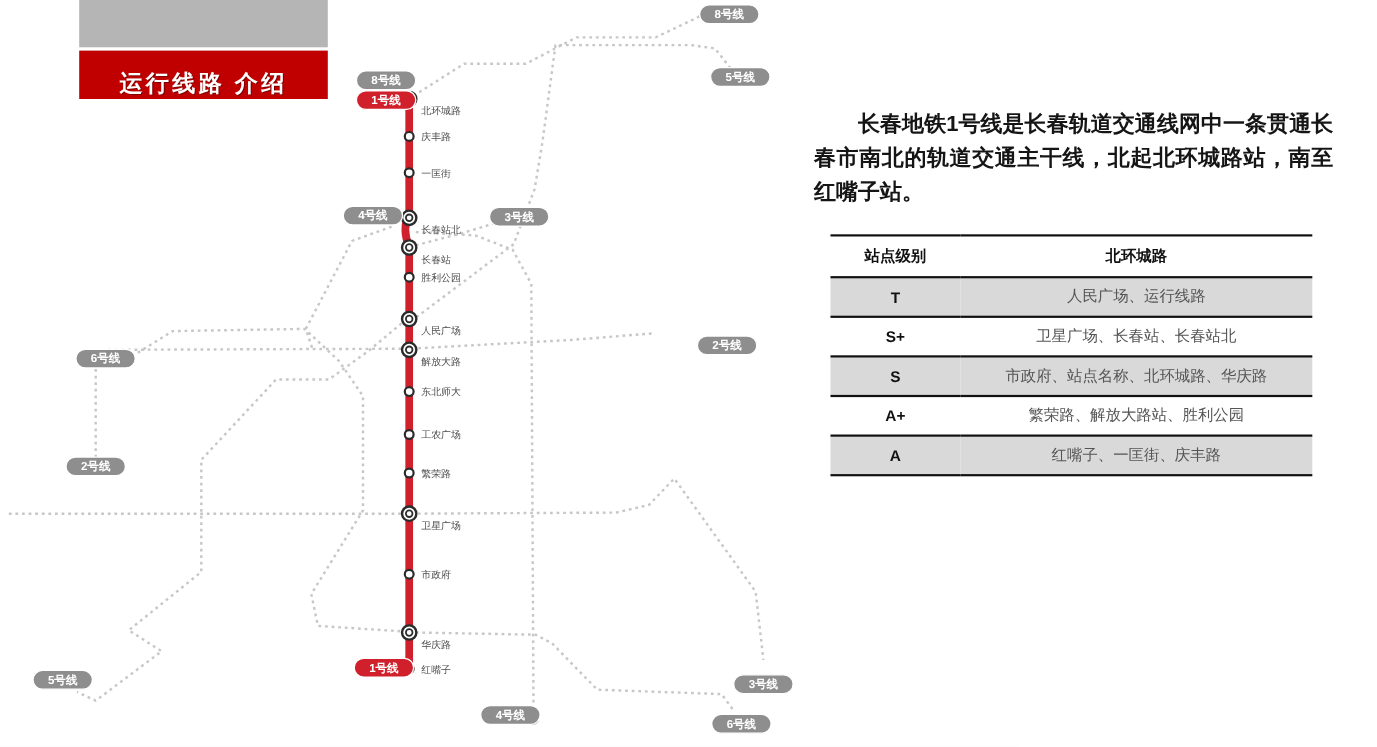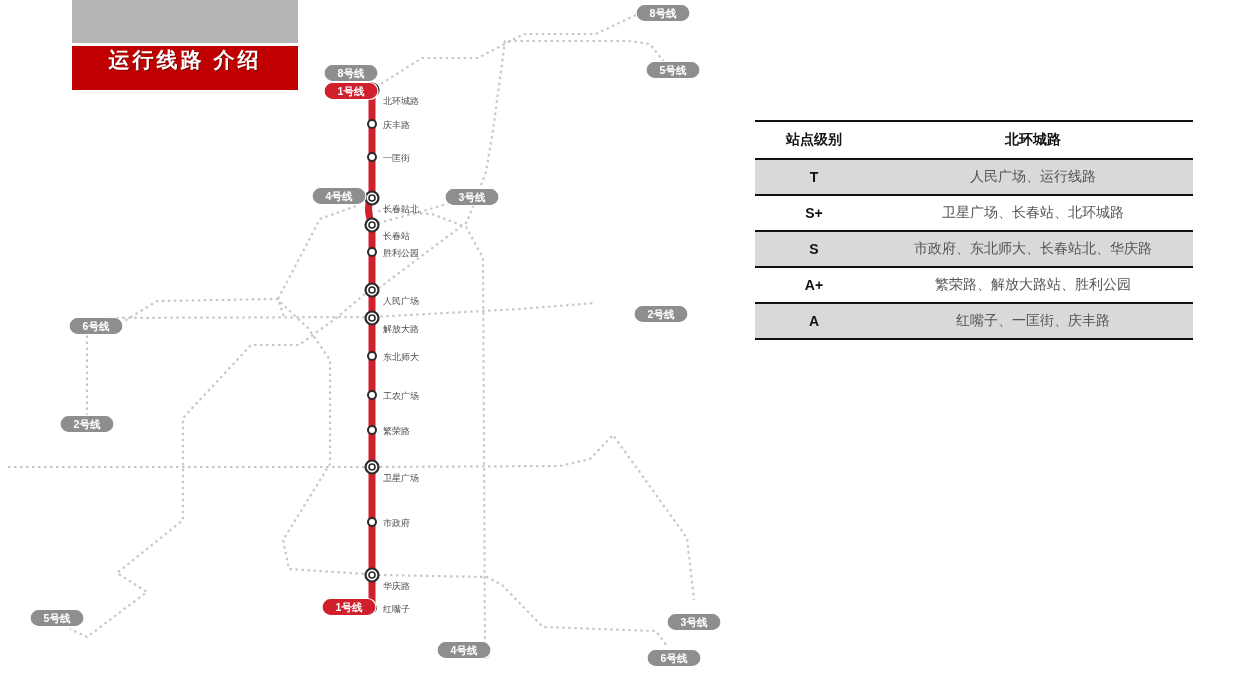--- a/index.html
+++ b/index.html
@@ -1,20 +1,20 @@
 <!DOCTYPE html>
 <html><head>
 <meta charset="utf-8">
 <style>
   html,body{margin:0;padding:0;background:#e9e9e9;}
   .slide{position:relative;width:1252px;height:679px;background:#ffffff;overflow:hidden;
          font-family:"Liberation Sans","DejaVu Sans",sans-serif;}
   .gray-placeholder{position:absolute;left:72px;top:0;width:226px;height:43px;background:#b5b5b5;}
   .title-bar{position:absolute;left:72px;top:46px;width:226px;height:44px;background:#c00000;
-             color:#fff;display:flex;align-items:flex-start;justify-content:center;
+             color:#fff;display:flex;align-items:flex-end;justify-content:center;
              font-size:21px;font-weight:bold;letter-spacing:3px;
              text-shadow:1px 1px 0 rgba(0,0,0,.35);}
   #metro-map{position:absolute;left:0;top:0;}
   .right-panel{position:absolute;left:740px;top:98px;width:472px;}
   .para{font-size:20px;font-weight:bold;line-height:31px;text-align:justify;
         text-indent:2em;margin:0 0 10px 0;color:#151515;}
   .para .red{color:#c00000;}
   .station-table{width:438px;margin:22px 0 0 15px;border-collapse:collapse;table-layout:fixed;}
   .station-table th{font-size:14px;font-weight:bold;color:#111;padding:9px 4px;text-align:center;}
   .station-table td{font-size:14px;padding:8px 4px;text-align:center;}
@@ -110,44 +110,47 @@
       <text x="349" y="610.5" font-size="10.5" fill="#fff" text-anchor="middle" font-weight="bold" font-family="&quot;Liberation Sans&quot;,&quot;DejaVu Sans&quot;,sans-serif">1号线</text>
       <rect x="667" y="613.5" width="54" height="17" rx="8.5" fill="#8e8e8e" stroke="#fff" stroke-width="1.2"></rect>
       <text x="694" y="625.5" font-size="10.5" fill="#fff" text-anchor="middle" font-weight="bold" font-family="&quot;Liberation Sans&quot;,&quot;DejaVu Sans&quot;,sans-serif">3号线</text>
       <rect x="437" y="641.5" width="54" height="17" rx="8.5" fill="#8e8e8e" stroke="#fff" stroke-width="1.2"></rect>
       <text x="464" y="653.5" font-size="10.5" fill="#fff" text-anchor="middle" font-weight="bold" font-family="&quot;Liberation Sans&quot;,&quot;DejaVu Sans&quot;,sans-serif">4号线</text>
       <rect x="647" y="649.5" width="54" height="17" rx="8.5" fill="#8e8e8e" stroke="#fff" stroke-width="1.2"></rect>
       <text x="674" y="661.5" font-size="10.5" fill="#fff" text-anchor="middle" font-weight="bold" font-family="&quot;Liberation Sans&quot;,&quot;DejaVu Sans&quot;,sans-serif">6号线</text>
     </svg>
 
   <div class="right-panel">
+    <p class="para">
+      <span>长春地铁1号线是长春轨道交通线网中一条贯通长春市南北的轨道交通主干线，北起北环城路站，南至红嘴子站。</span>
+    </p>
 
     <table class="station-table">
       <colgroup>
           <col class="c-level">
           <col class="c-names">
         </colgroup>
       <thead>
         <tr>
           <th>站点级别</th>
           <th>北环城路</th>
         </tr>
       </thead>
       <tbody id="table-body">
           <tr class="shaded" style="background: rgb(217, 217, 217);">
             <td class="level">T</td>
             <td class="names">人民广场、运行线路</td>
           </tr>
           <tr class="">
             <td class="level">S+</td>
-            <td class="names">卫星广场、长春站、北环城路</td>
+            <td class="names">卫星广场、长春站、长春站北</td>
           </tr>
           <tr class="shaded" style="background: rgb(217, 217, 217);">
             <td class="level">S</td>
-            <td class="names">市政府、东北师大、长春站北、华庆路</td>
+            <td class="names">市政府、站点名称、北环城路、华庆路</td>
           </tr>
           <tr class="">
             <td class="level">A+</td>
             <td class="names">繁荣路、解放大路站、胜利公园</td>
           </tr>
           <tr class="shaded" style="background: rgb(217, 217, 217);">
             <td class="level">A</td>
             <td class="names">红嘴子、一匡街、庆丰路</td>
           </tr>
         </tbody>

